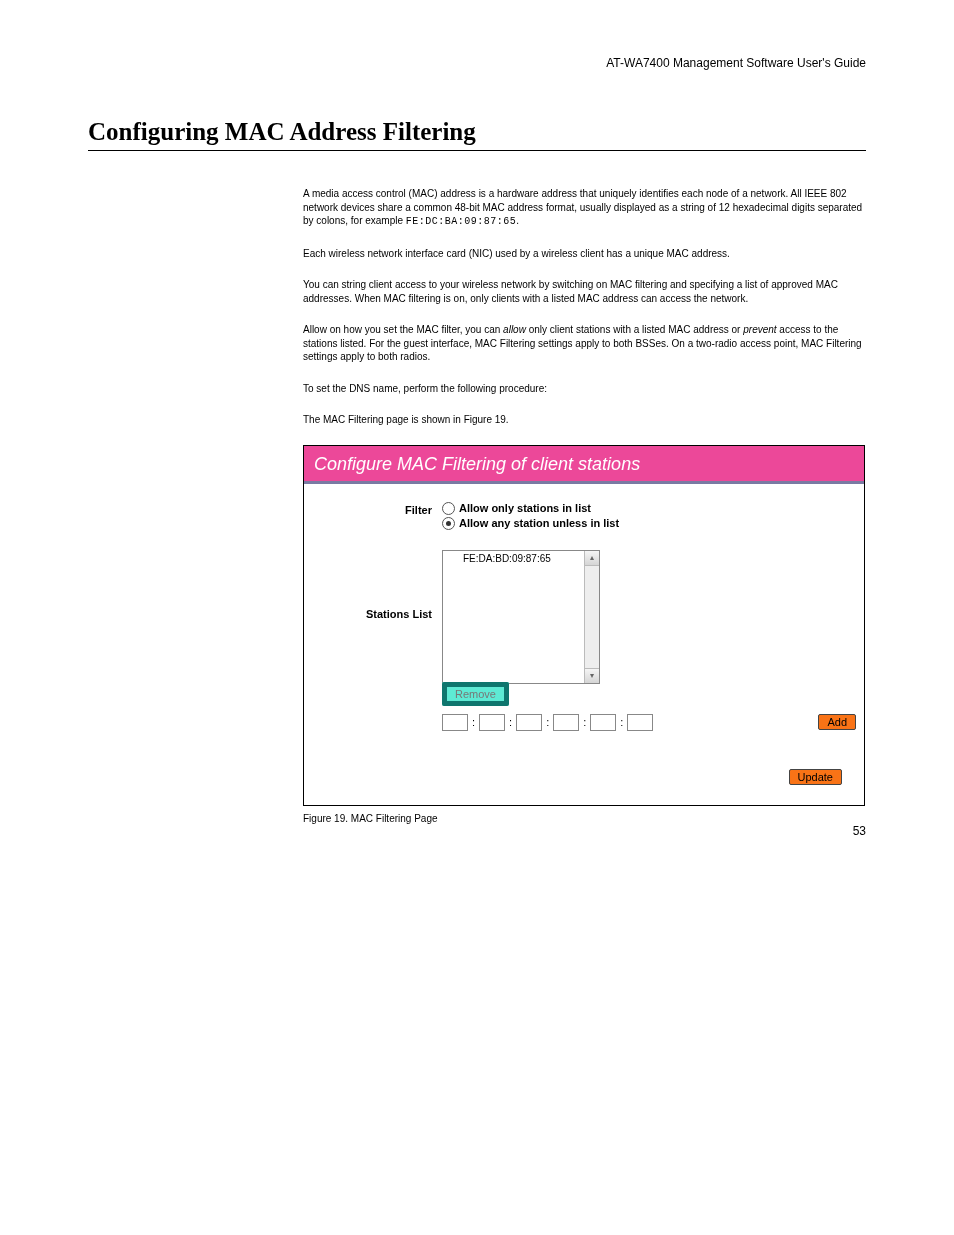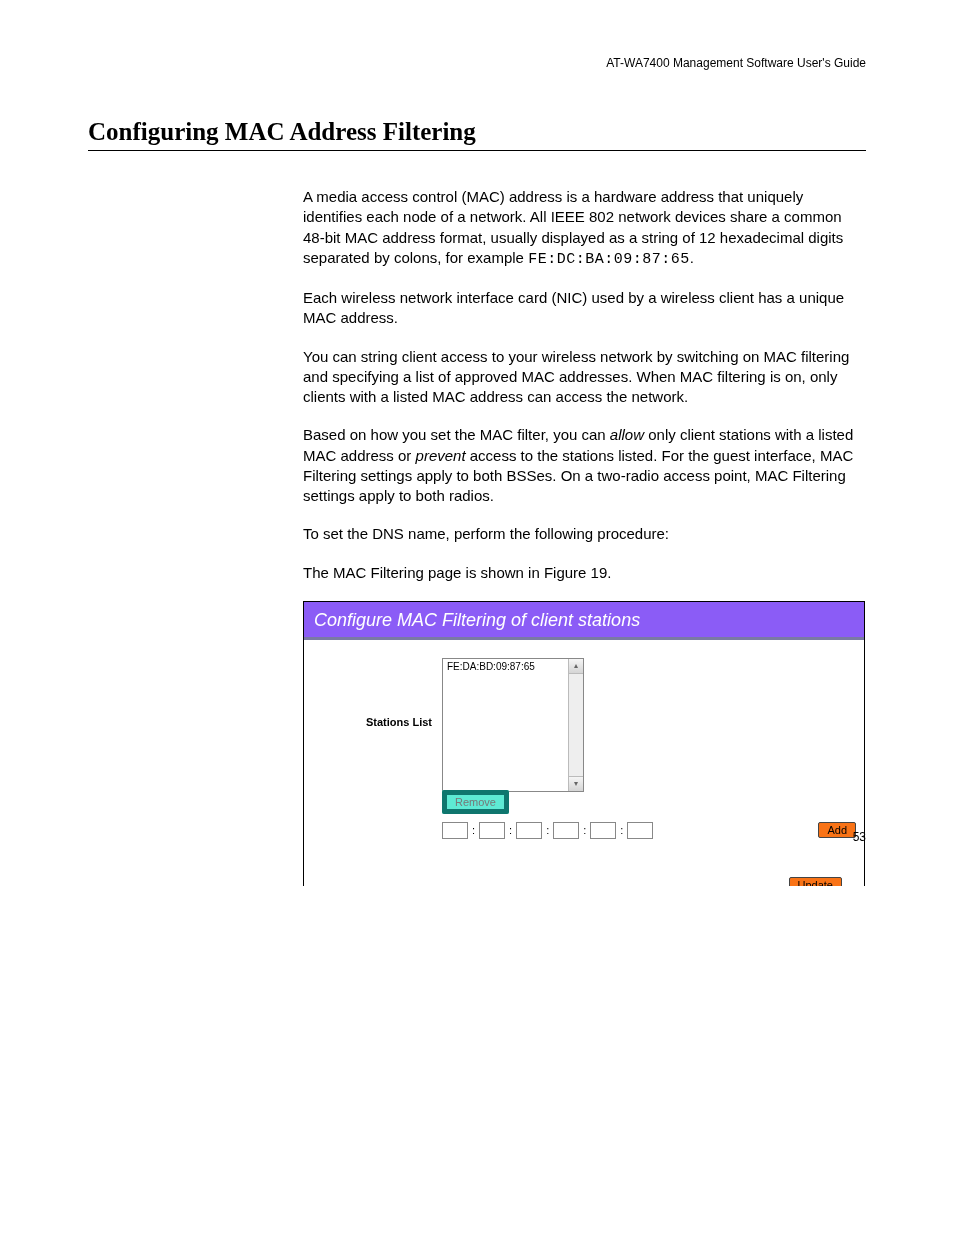--- a/index.html
+++ b/index.html
@@ -27,21 +27,21 @@
     font-size: 25px;
     margin-top: 48px;
     margin-bottom: 4px;
   }
   .section-rule {
     border-top: 1px solid #000;
     margin-bottom: 36px;
   }
   .body-col {
     margin-left: 215px;
-    font-size: 15px;
+    font-size: 10px;
     line-height: 1.35;
     color: #000;
   }
   .body-col p { margin: 0 0 18px 0; }
   .mono { font-family: "Courier New", monospace; letter-spacing: 0.5px; }
   .body-col .step-row { margin: 0 0 18px 0; }
   .step-num { display:inline-block; width: 20px; }
   .step-body { display:inline; }
   .step-sub { margin-left: 24px; margin-top: 0; margin-bottom: 18px;}
   em { font-style: italic; }
@@ -51,21 +51,21 @@
   .figure-wrap { margin-left: 215px; }
   .figure-box {
     border: 1px solid #000;
     padding: 0;
     width: 560px;
   }
   .fig-inner {
     background: #fff;
   }
   .fig-titlebar {
-    background: #8b5cf6;
+    background: #ec4899;
     color: #fff;
     font-style: italic;
     font-family: Verdana, Arial, sans-serif;
     font-size: 18px;
     padding: 8px 10px 6px 10px;
   }
   .fig-accent {
     height: 3px;
     background: #7a7aa3;
   }
@@ -92,20 +92,21 @@
     background:#fff;
   }
   .radio-dot.selected::after{
     content:""; width:5px; height:5px; border-radius:50%; background:#333;
     display:block;
   }
   .listbox {
     display:flex;
     width: 140px;
     border:1px solid #888;
+    padding-left:16px;
   }
   .listbox-content{
     flex:1;
     height:128px;
     padding:2px 4px;
     font-size:10px;
     font-family: Arial, sans-serif;
     background:#fff;
   }
   .listbox-scroll{
@@ -142,21 +143,21 @@
     display:flex; justify-content:flex-end;
     padding:20px 14px 12px 0;
   }
   .fig-caption{
     text-align:left;
     font-size:10px;
     margin-top:7px;
   }
   .page-number{
     position:absolute;
-    bottom:42px;
+    bottom:48px;
     right:88px;
     font-size:12px;
   }
 </style>
 </head>
 <body>
 
 <div class="page">
 
   <div class="running-header">AT-WA7400 Management Software User's Guide</div>
@@ -170,36 +171,49 @@
       <span>A media access control (</span><span>MAC</span><span>) address is a hardware address that uniquely identifies each node of a network. All IEEE 802 network devices share a common 48-bit MAC address format, usually displayed as a string of 12 hexadecimal digits separated by colons, for example </span><span class="mono">FE:DC:BA:09:87:65</span><span>.</span>
     </p>
 
     <p>
       <span>Each wireless network interface card (</span><span>NIC</span><span>) used by a wireless client has a unique MAC address.</span>
     </p>
 
     <p>You can string client access to your wireless network by switching on MAC filtering and specifying a list of approved MAC addresses. When MAC filtering is on, only clients with a listed MAC address can access the network.</p>
 
     <p>
-      <span>Based on how you set the MAC filter, you can </span><em>allow</em><span> only client stations with a listed MAC address or </span><em>prevent</em><span> access to the stations listed. For the guest interface, </span><span>MAC</span><span> Filtering settings apply to both </span><span>BSS</span><span>es. On a two-radio access point, MAC Filtering settings apply to both radios.</span>
+      <span>Allow on how you set the MAC filter, you can </span><em>allow</em><span> only client stations with a listed MAC address or </span><em>prevent</em><span> access to the stations listed. For the guest interface, </span><span>MAC</span><span> Filtering settings apply to both </span><span>BSS</span><span>es. On a two-radio access point, MAC Filtering settings apply to both radios.</span>
     </p>
 
     <p>To set the DNS name, perform the following procedure:</p>
 
     <p class="step-sub">The MAC Filtering page is shown in Figure 19.</p>
   </div>
 
   <div class="figure-wrap">
     <div class="figure-box">
       <div class="fig-inner">
         <div class="fig-titlebar">Configure MAC Filtering of client stations</div>
         <div class="fig-accent"></div>
 
         <div class="fig-form">
 
+          <div class="fig-row">
+            <div class="fig-label">Filter</div>
+            <div class="fig-field">
+              <div class="radio-row">
+                <span class="radio-dot"></span>
+                <strong>Allow only stations in list</strong>
+              </div>
+              <div class="radio-row">
+                <span class="radio-dot selected"></span>
+                <strong>Allow any station unless in list</strong>
+              </div>
+            </div>
+          </div>
 
           <div class="fig-row">
             <div class="fig-label middle">Stations List</div>
             <div class="fig-field">
               <div class="listbox">
                 <div class="listbox-content">
                   <div>FE:DA:BD:09:87:65</div>
                 </div>
                 <div class="listbox-scroll">
                   <div class="sb-btn">▴</div>

